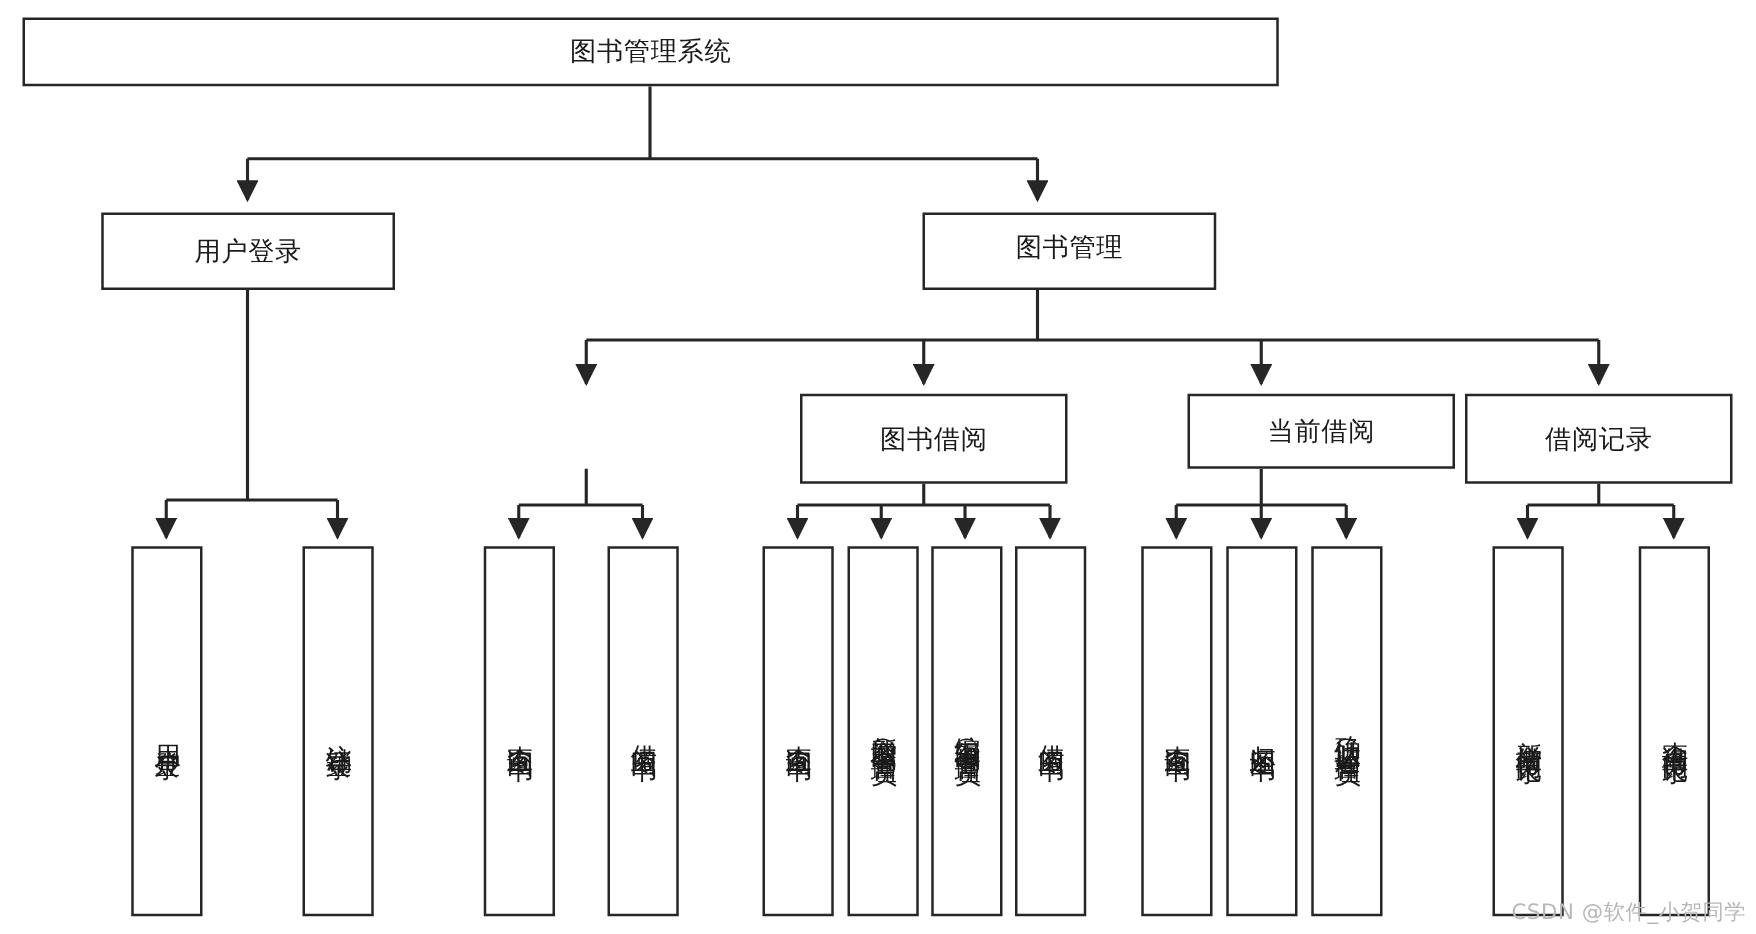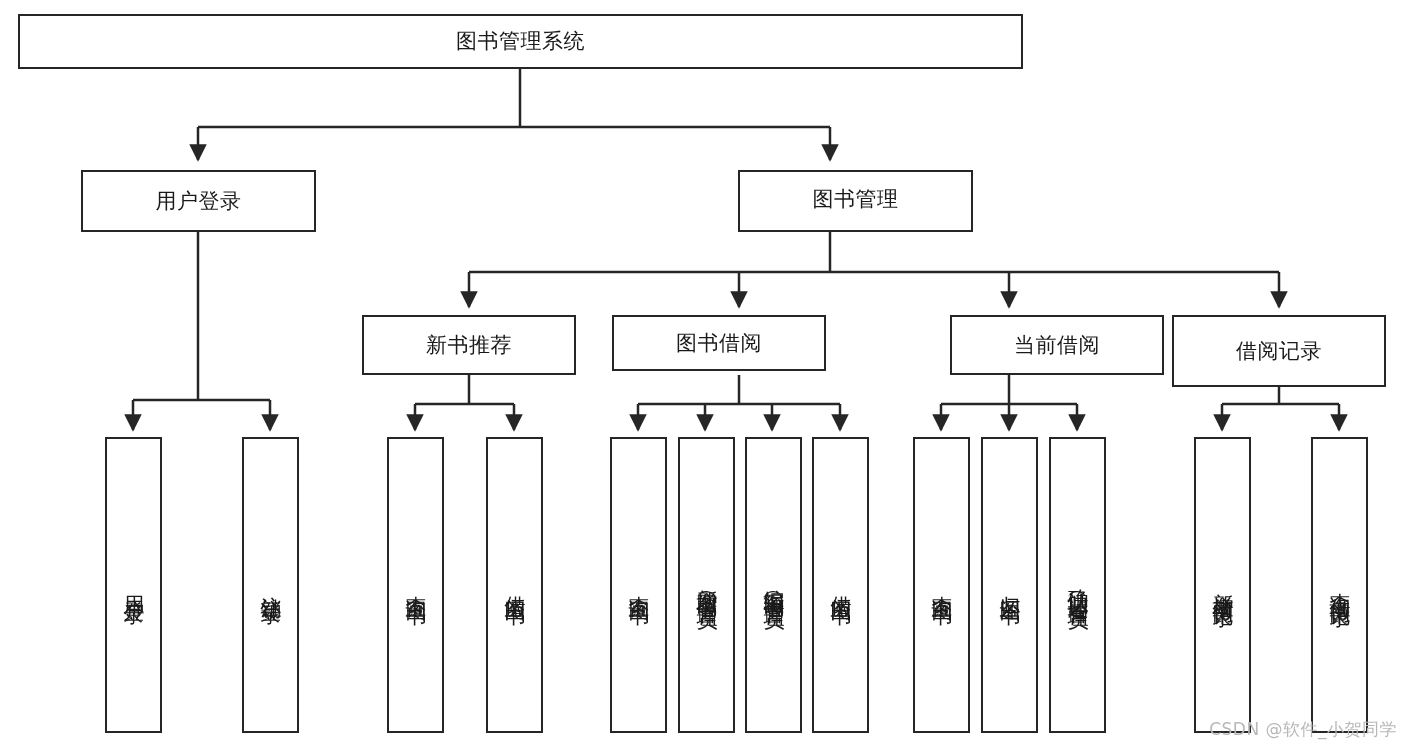--- a/index.html
+++ b/index.html
@@ -122,24 +122,21 @@
     <span class="node-label">图书管理系统</span>
   </div>
 
   <div class="node" style="left:81px; top:170px; width:235px; height:62px;">
     <span class="node-label">用户登录</span>
   </div>
   <div class="node" style="left:738px; top:170px; width:235px; height:62px;font-family:Liberation Mono, monospace;">
     <span class="node-label">图书管理</span>
   </div>
 
-  <div class="node" style="left:362px; top:315px; width:214px; height:60px;">
-    <span class="node-label">新书推荐</span>
-  </div>
-  <div class="node" style="left:612px; top:315px; width:214px; height:56px;">
+  <div class="node" style="left:640px; top:315px; width:214px; height:72px;">
     <span class="node-label">图书借阅</span>
   </div>
   <div class="node" style="left:902px; top:315px; width:214px; height:60px;margin-left:48px;">
     <span class="node-label">当前借阅</span>
   </div>
   <div class="node" style="left:1172px; top:315px; width:214px; height:72px;">
     <span class="node-label">借阅记录</span>
   </div>
 
   <div class="node leaf" style="left:105px; top:437px; width:57px; height:296px;">

